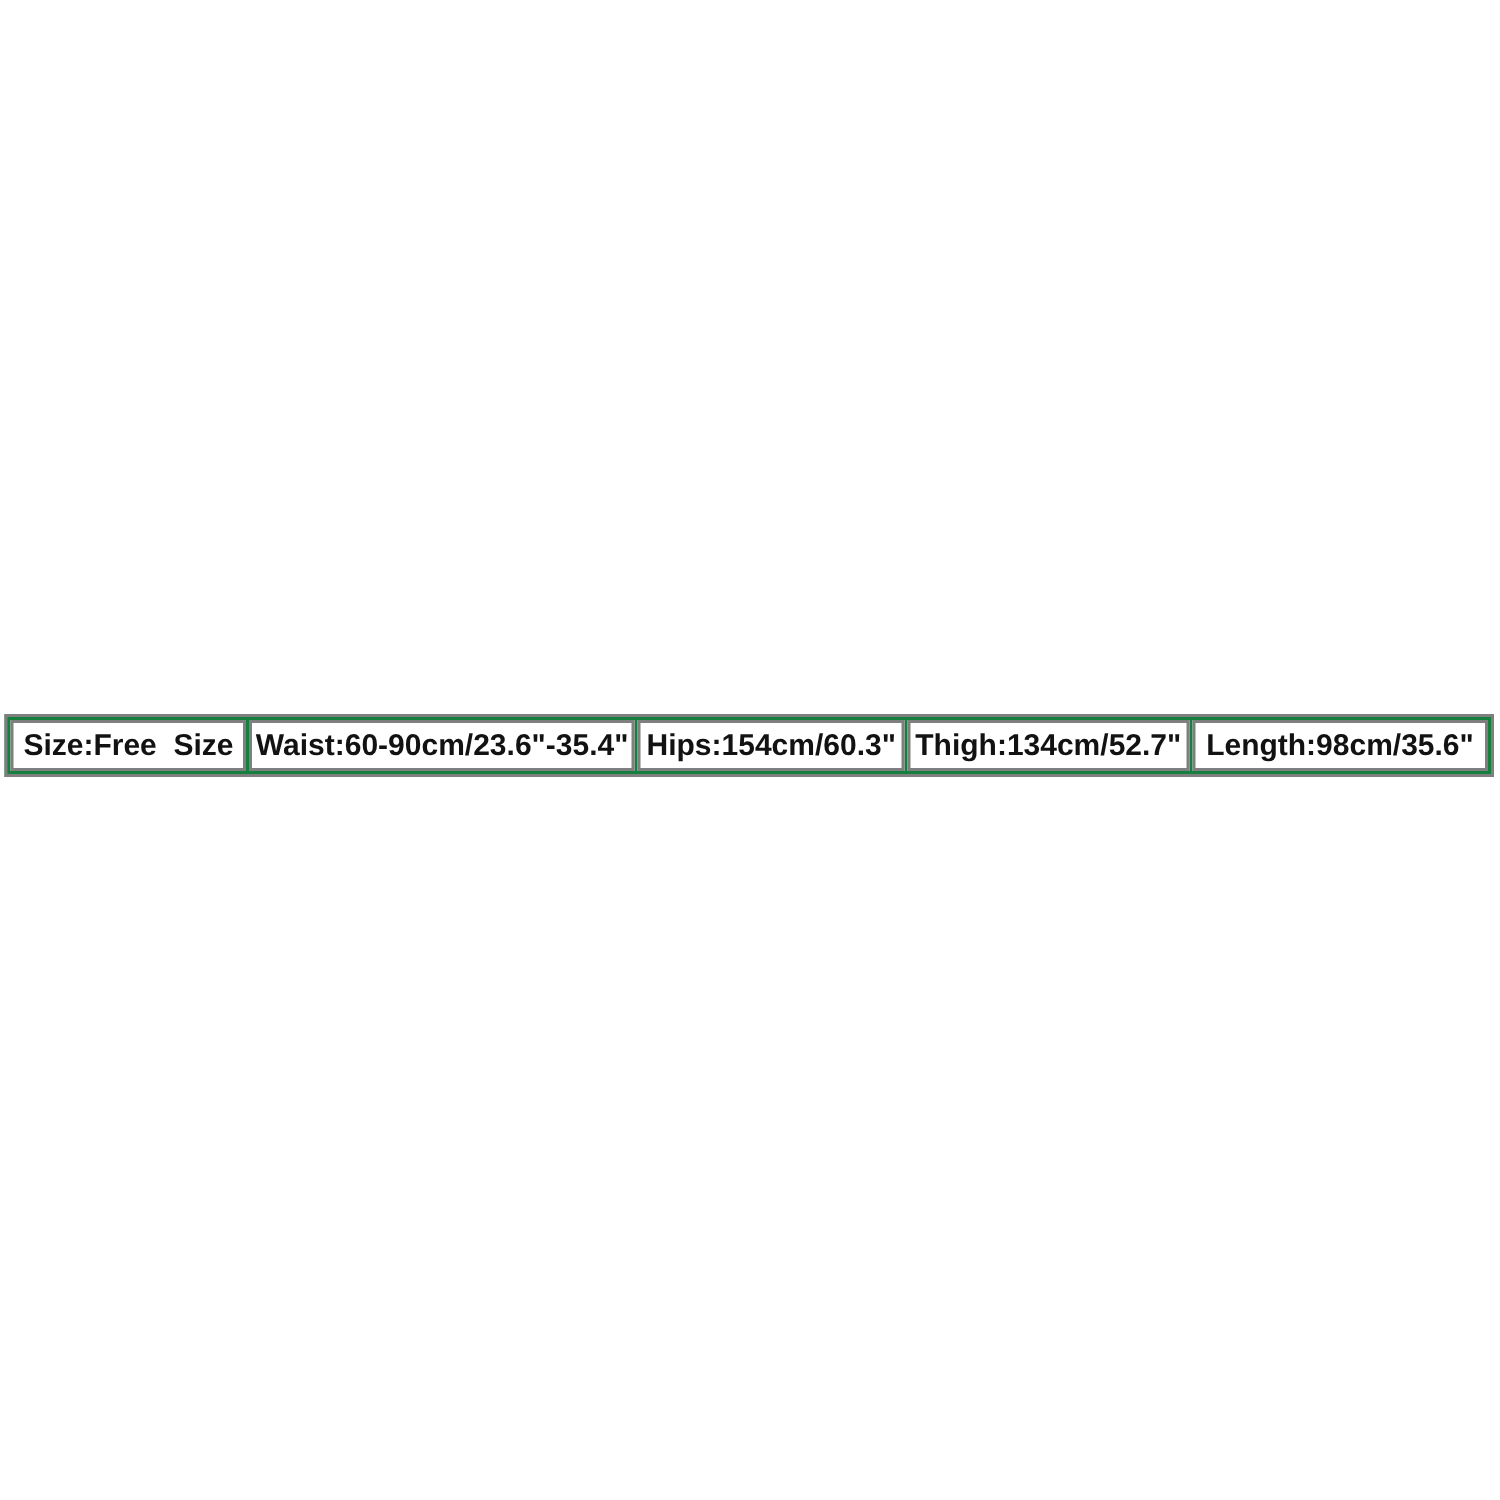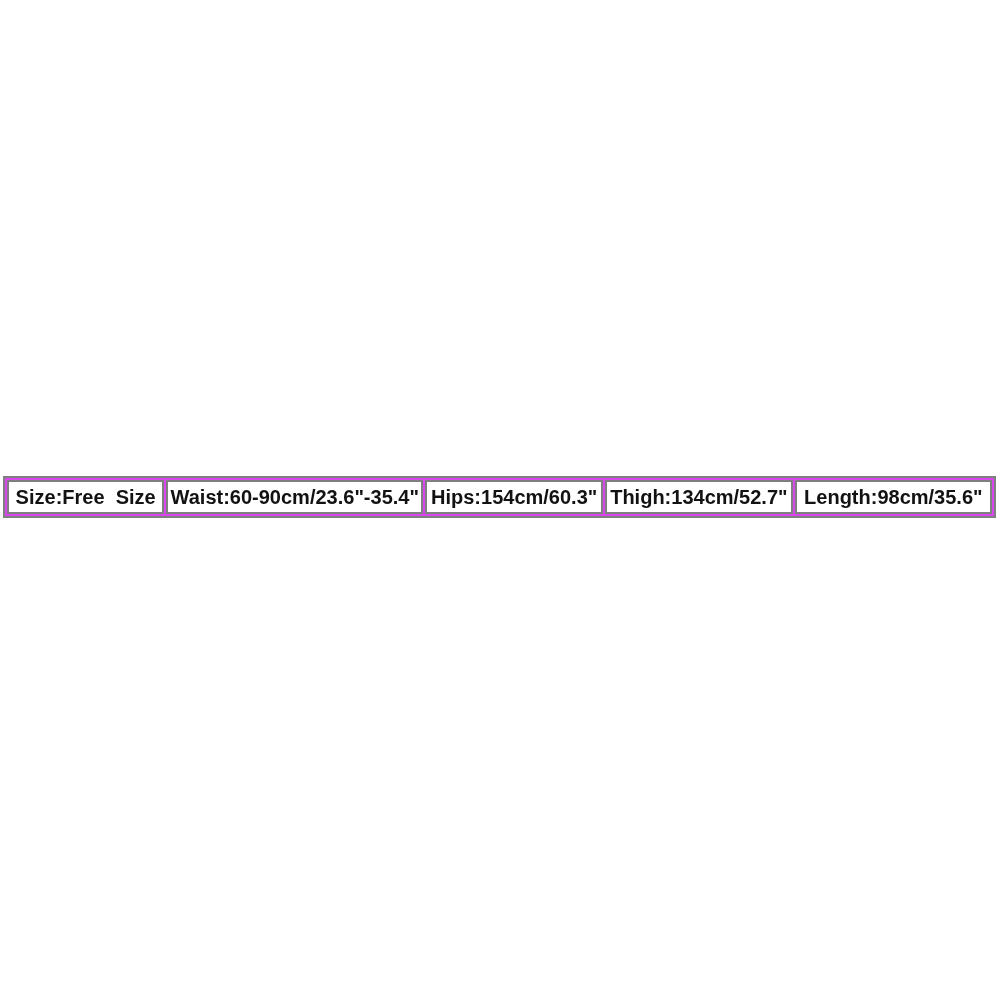--- a/index.html
+++ b/index.html
@@ -17,21 +17,21 @@
   table.size-chart {
     position: absolute;
     left: 3px;
     top: 476px;
     width: 993px;
     height: 42px;
     border-collapse: separate;
     border-spacing: 2px;
     border: 2px solid #7f7f7f;
     table-layout: fixed;
-    background: #d946ef;
+    background: #15803d;
   }
   table.size-chart td {
     box-sizing: border-box;
     border: 2px solid #7f7f7f;
     background: #ffffff;
     text-align: center;
     vertical-align: middle;
     font-family: "Liberation Sans", "DejaVu Sans", sans-serif;
     font-weight: bold;
     font-size: 20px;

